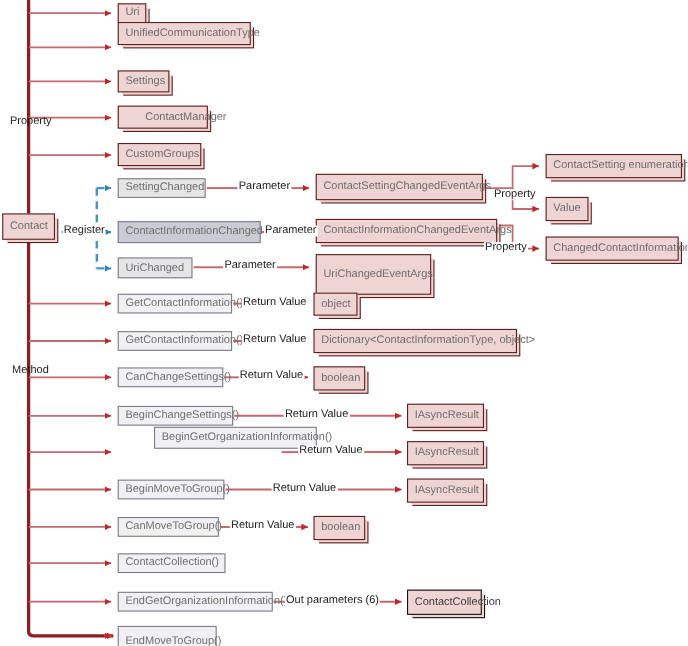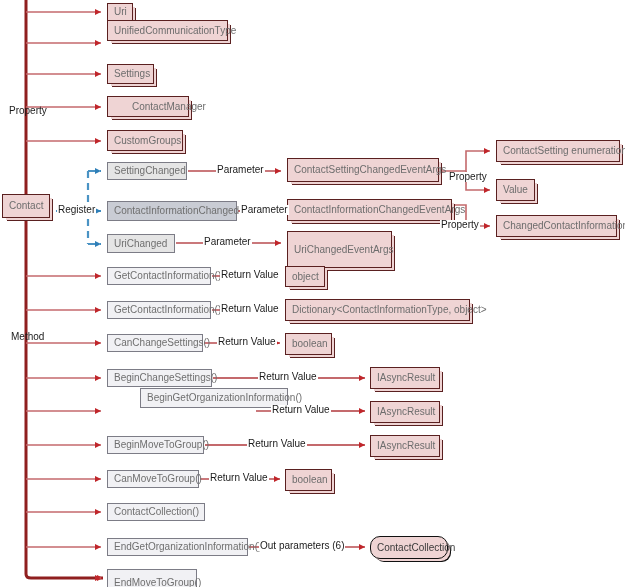--- a/index.html
+++ b/index.html
@@ -144,21 +144,21 @@
   <div class="node flat" style="left:107px;top:538px;width:141px;height:18px;">EndGetOrganizationInformation()</div>
   <div class="node flat" style="left:107px;top:569px;width:90px;height:28px;">EndMoveToGroup()</div>
 
   <div class="node pink" style="left:285px;top:266px;width:40px;height:21px;">object</div>
   <div class="node pink" style="left:285px;top:299px;width:185px;height:22px;">Dictionary&lt;ContactInformationType, object&gt;</div>
   <div class="node pink" style="left:285px;top:333px;width:47px;height:22px;">boolean</div>
   <div class="node pink" style="left:370px;top:367px;width:70px;height:22px;">IAsyncResult</div>
   <div class="node pink" style="left:370px;top:401px;width:70px;height:22px;">IAsyncResult</div>
   <div class="node pink" style="left:370px;top:435px;width:70px;height:22px;">IAsyncResult</div>
   <div class="node pink" style="left:285px;top:469px;width:47px;height:22px;">boolean</div>
-  <div class="node pink strong" style="left:370px;top:536px;width:78px;height:23px;border-radius:10px;">ContactCollection</div>
+  <div class="node pink strong" style="left:370px;top:536px;width:68px;height:23px;">ContactCollection</div>
 
   <div class="edge-label" style="left:216px;top:165px;">Parameter</div>
   <div class="edge-label" style="left:240px;top:205px;">Parameter</div>
   <div class="edge-label" style="left:203px;top:237px;">Parameter</div>
 
   <div class="edge-label" style="left:448px;top:172px;">Property</div>
   <div class="edge-label" style="left:440px;top:220px;">Property</div>
 
   <div class="edge-label" style="left:220px;top:270px;">Return Value</div>
   <div class="edge-label" style="left:220px;top:304px;">Return Value</div>

